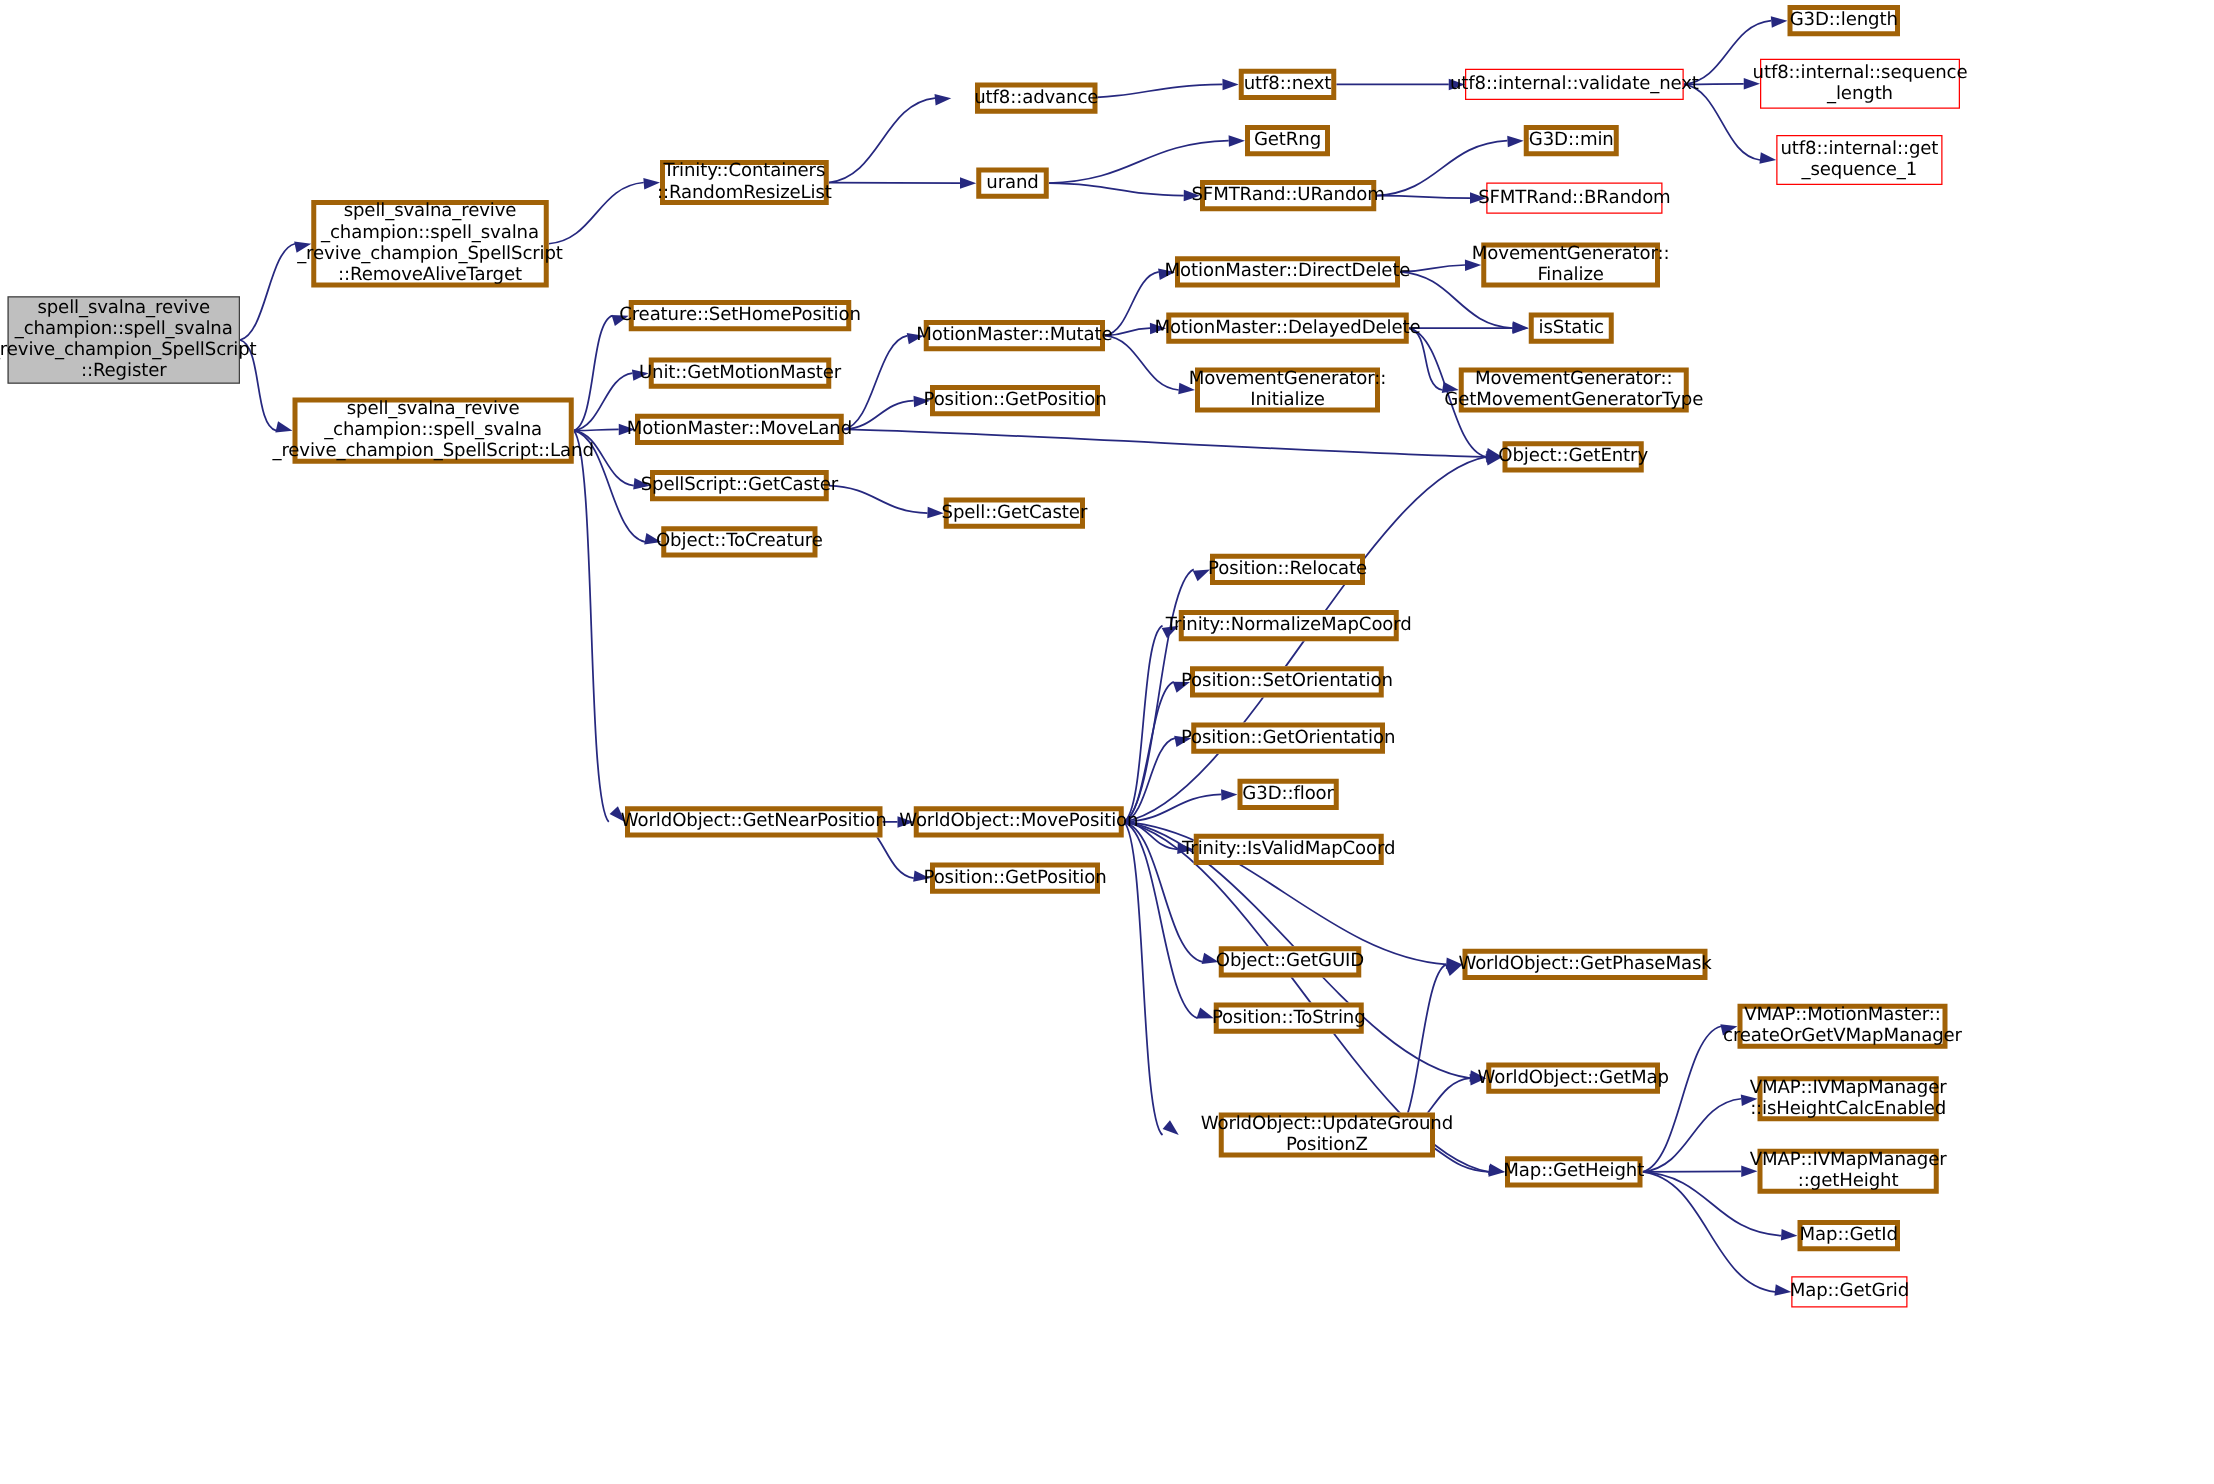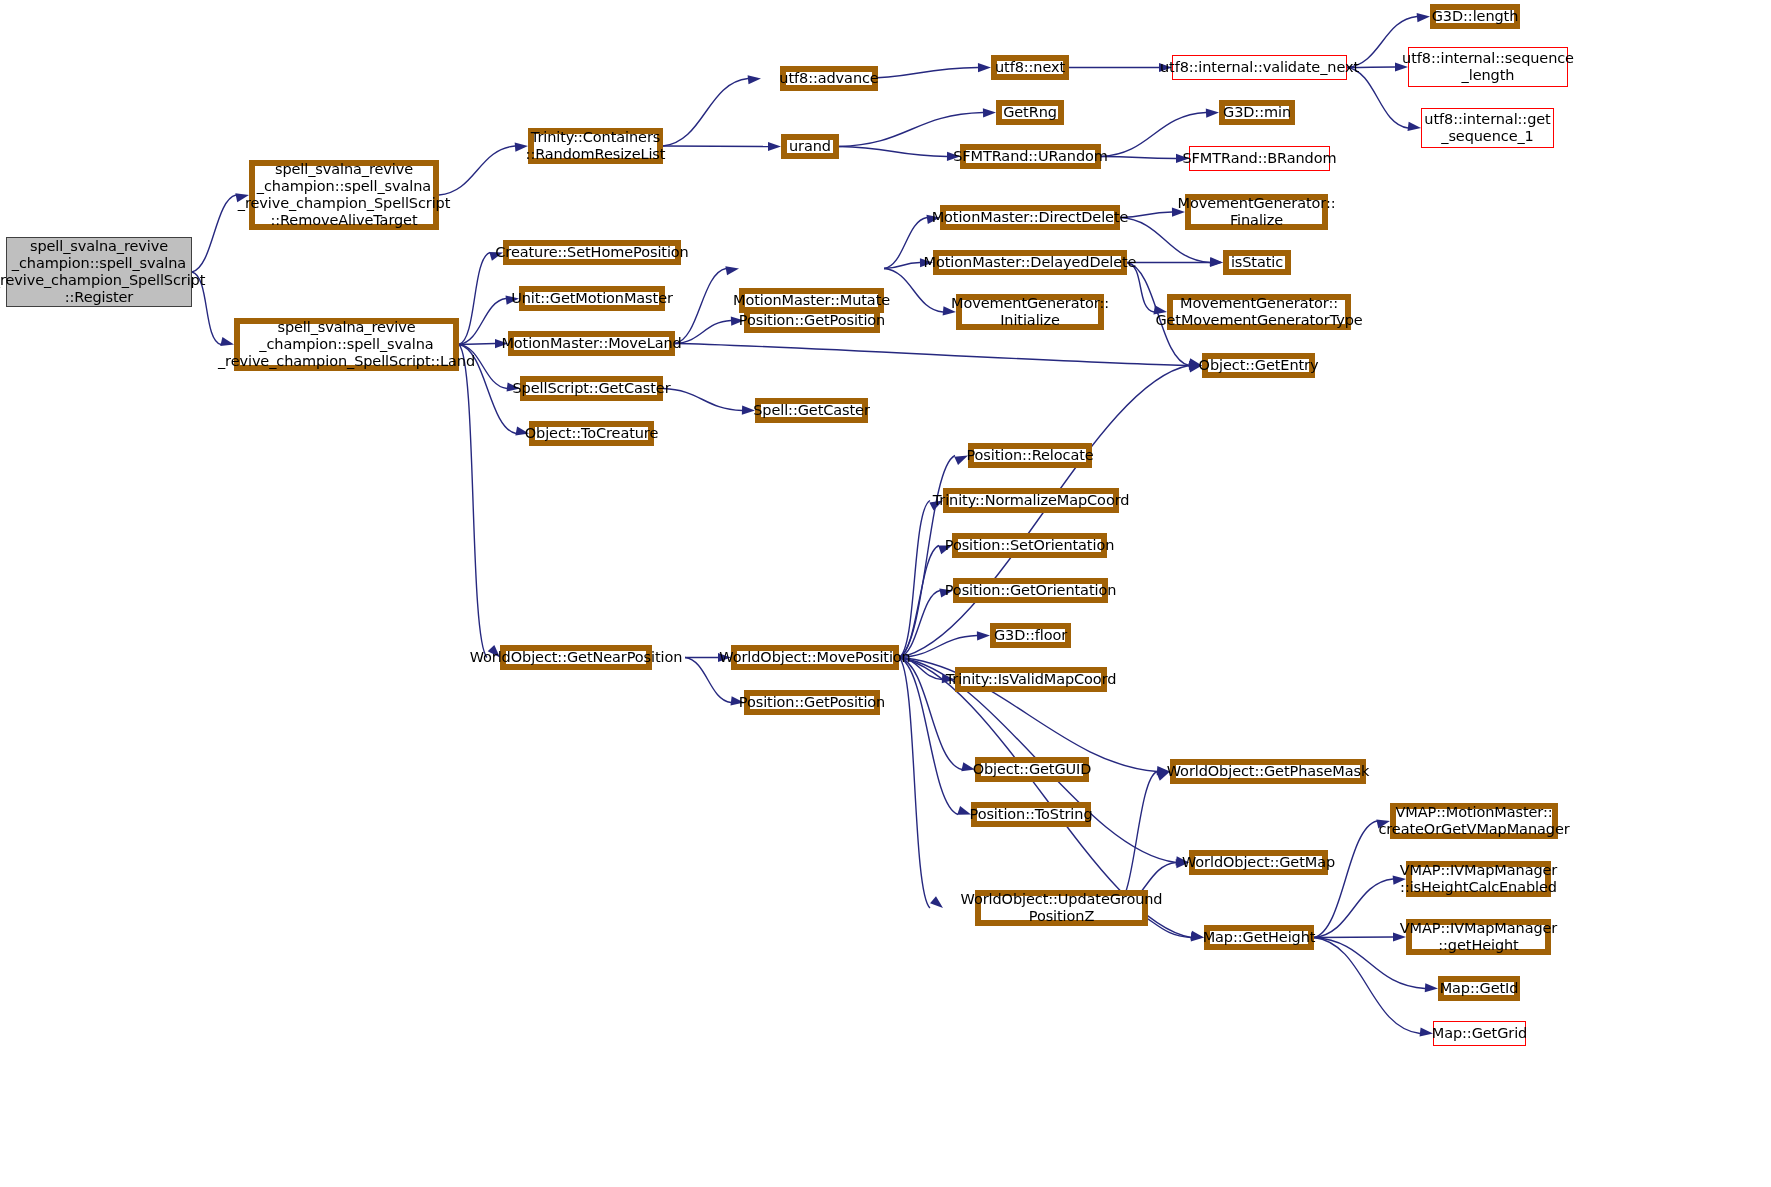--- a/index.html
+++ b/index.html
@@ -29,21 +29,21 @@
     box-sizing: border-box;
     display: flex;
     align-items: center;
     justify-content: center;
     text-align: center;
     font-family: "DejaVu Sans", sans-serif;
     font-size: 14.5px;
     line-height: 17px;
     color: #000000;
     background: #ffffff;
-    border: 6px solid #a16207;
+    border: 4px solid #a16207;
     white-space: pre;
     letter-spacing: -0.1px;
     z-index: 5;
   }
   .node.red {
     border: 1px solid #ff0000;
   }
   .node.root {
     background: #bfbfbf;
     border: 1px solid #404040;
@@ -193,40 +193,40 @@
     <div class="node" style="left: 1430px; top: 4px; width: 90px; height: 25px;"><span class="node-label">G3D::length</span></div>
     <div class="node red" style="left: 1408px; top: 47px; width: 160px; height: 40px;"><span class="node-label">utf8::internal::sequence
 _length</span></div>
     <div class="node red" style="left: 1421px; top: 108px; width: 133px; height: 40px;"><span class="node-label">utf8::internal::get
 _sequence_1</span></div>
     <div class="node" style="left: 503px; top: 240px; width: 178px; height: 25px;"><span class="node-label">Creature::SetHomePosition</span></div>
     <div class="node" style="left: 519px; top: 286px; width: 146px; height: 25px;"><span class="node-label">Unit::GetMotionMaster</span></div>
     <div class="node" style="left: 508px; top: 331px; width: 167px; height: 25px;"><span class="node-label">MotionMaster::MoveLand</span></div>
     <div class="node" style="left: 520px; top: 376px; width: 143px; height: 25px;"><span class="node-label">SpellScript::GetCaster</span></div>
     <div class="node" style="left: 529px; top: 421px; width: 125px; height: 25px;"><span class="node-label">Object::ToCreature</span></div>
-    <div class="node" style="left: 739px; top: 256px; width: 145px; height: 25px; margin-top: 32px;"><span class="node-label">MotionMaster::Mutate</span></div>
+    <div class="node" style="left: 739px; top: 256px; width: 145px; height: 25px;"><span class="node-label">MotionMaster::Mutate</span></div>
     <div class="node" style="left: 744px; top: 308px; width: 136px; height: 25px;"><span class="node-label">Position::GetPosition</span></div>
     <div class="node" style="left: 755px; top: 398px; width: 113px; height: 25px;"><span class="node-label">Spell::GetCaster</span></div>
     <div class="node" style="left: 940px; top: 205px; width: 180px; height: 25px;"><span class="node-label">MotionMaster::DirectDelete</span></div>
     <div class="node" style="left: 933px; top: 250px; width: 194px; height: 25px;"><span class="node-label">MotionMaster::DelayedDelete</span></div>
     <div class="node" style="left: 956px; top: 294px; width: 148px; height: 36px;"><span class="node-label">MovementGenerator::
 Initialize</span></div>
     <div class="node" style="left: 1185px; top: 194px; width: 143px; height: 36px;"><span class="node-label">MovementGenerator::
 Finalize</span></div>
     <div class="node" style="left: 1223px; top: 250px; width: 68px; height: 25px;"><span class="node-label">isStatic</span></div>
     <div class="node" style="left: 1167px; top: 294px; width: 184px; height: 36px;"><span class="node-label">MovementGenerator::
 GetMovementGeneratorType</span></div>
     <div class="node" style="left: 1202px; top: 353px; width: 113px; height: 25px;"><span class="node-label">Object::GetEntry</span></div>
     <div class="node" style="left: 968px; top: 443px; width: 124px; height: 25px;"><span class="node-label">Position::Relocate</span></div>
     <div class="node" style="left: 943px; top: 488px; width: 176px; height: 25px;"><span class="node-label">Trinity::NormalizeMapCoord</span></div>
     <div class="node" style="left: 952px; top: 533px; width: 155px; height: 25px;"><span class="node-label">Position::SetOrientation</span></div>
     <div class="node" style="left: 953px; top: 578px; width: 155px; height: 25px;"><span class="node-label">Position::GetOrientation</span></div>
     <div class="node" style="left: 990px; top: 623px; width: 81px; height: 25px;"><span class="node-label">G3D::floor</span></div>
     <div class="node" style="left: 955px; top: 667px; width: 152px; height: 25px;"><span class="node-label">Trinity::IsValidMapCoord</span></div>
-    <div class="node" style="left: 500px; top: 645px; width: 152px; height: 25px;"><span class="node-label">WorldObject::GetNearPosition</span></div>
+    <div class="node" style="left: 500px; top: 645px; width: 206px; height: 25px;"><span class="node-label">WorldObject::GetNearPosition</span></div>
     <div class="node" style="left: 731px; top: 645px; width: 168px; height: 25px;"><span class="node-label">WorldObject::MovePosition</span></div>
     <div class="node" style="left: 744px; top: 690px; width: 136px; height: 25px;"><span class="node-label">Position::GetPosition</span></div>
     <div class="node" style="left: 975px; top: 757px; width: 114px; height: 25px;"><span class="node-label">Object::GetGUID</span></div>
     <div class="node" style="left: 971px; top: 802px; width: 120px; height: 25px;"><span class="node-label">Position::ToString</span></div>
     <div class="node" style="left: 1170px; top: 759px; width: 196px; height: 25px;"><span class="node-label">WorldObject::GetPhaseMask</span></div>
     <div class="node" style="left: 1189px; top: 850px; width: 139px; height: 25px;"><span class="node-label">WorldObject::GetMap</span></div>
     <div class="node" style="left: 943px; top: 890px; width: 173px; height: 36px; margin-left: 32px;"><span class="node-label">WorldObject::UpdateGround
 PositionZ</span></div>
     <div class="node" style="left: 1204px; top: 925px; width: 110px; height: 25px;"><span class="node-label">Map::GetHeight</span></div>
     <div class="node" style="left: 1390px; top: 803px; width: 168px; height: 36px;"><span class="node-label">VMAP::MotionMaster::

